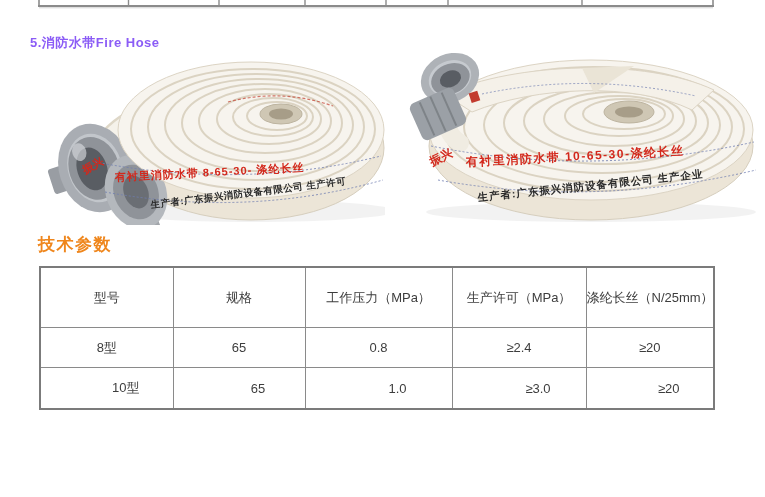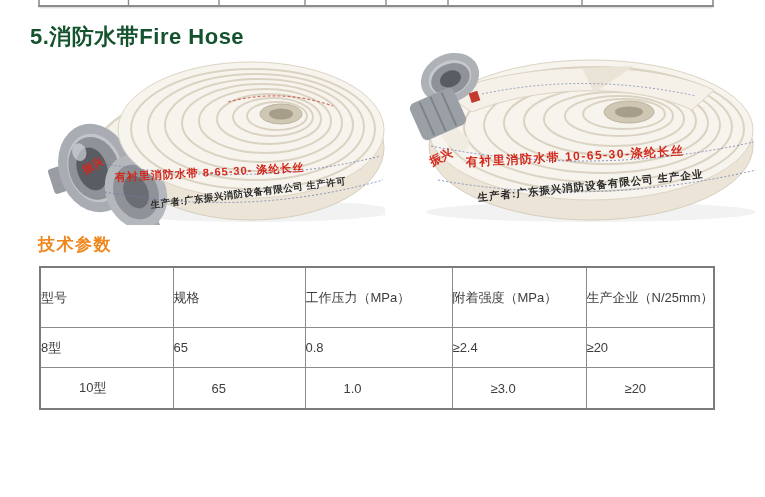--- a/index.html
+++ b/index.html
@@ -4,36 +4,36 @@
 <style>
   html,body{margin:0;padding:0;}
   body{
     width:765px;height:497px;position:relative;overflow:hidden;
     background:#ffffff;
     font-family:"Liberation Sans","DejaVu Sans",sans-serif;
   }
   .abs{position:absolute;}
   
   .section-title{
-    left:30px;top:22px;
-    font-size:22px;font-weight:bold;color:#14532d;letter-spacing:.5px;
+    left:30px;top:34px;
+    font-size:13px;font-weight:bold;color:#8b5cf6;letter-spacing:.5px;
   }
   
   .tech-heading{
     left:38px;top:233px;
     font-size:17px;font-weight:bold;color:#ef861c;letter-spacing:1.5px;
   }
   
   table.spec{
     border-collapse:collapse;table-layout:fixed;
     position:absolute;left:39px;top:266px;width:674px;
     font-size:13px;color:#3d3d3d;
   }
   table.spec td{
-    border:1px solid #8a8a8a;vertical-align:middle;
+    border:1px solid #8a8a8a;text-align:center;vertical-align:middle;
     padding:0;overflow:hidden;white-space:nowrap;
   }
   table.spec{border:2px solid #7b7b7b;}
   tr.hdr td{height:59px;}
   tr.r0 td{height:39px;}
   tr.r1 td{height:40px;padding-left:38px;}
   tr.r2 td{height:37px;}
   tr.r3 td{height:37px;}
   svg text{font-family:"Liberation Sans","DejaVu Sans",sans-serif;}
 </style>
@@ -156,22 +156,22 @@
       <col style="width:132px">
       <col style="width:147px">
     <col style="width:134px">
       <col style="width:128px">
   </colgroup>
   <tbody>
     <tr class="hdr">
       <td>型号</td>
       <td>规格</td>
       <td>工作压力（MPa）</td>
-      <td>附着强度（MPa）</td>
-      <td>生产企业（N/25mm）</td>
+      <td>生产许可（MPa）</td>
+      <td>涤纶长丝（N/25mm）</td>
     </tr>
     <tr class="r0">
       <td>8型</td>
       <td>65</td>
       <td>0.8</td>
       <td>≥2.4</td>
       <td>≥20</td>
     </tr>
     <tr class="r1">
       <td>10型</td>

